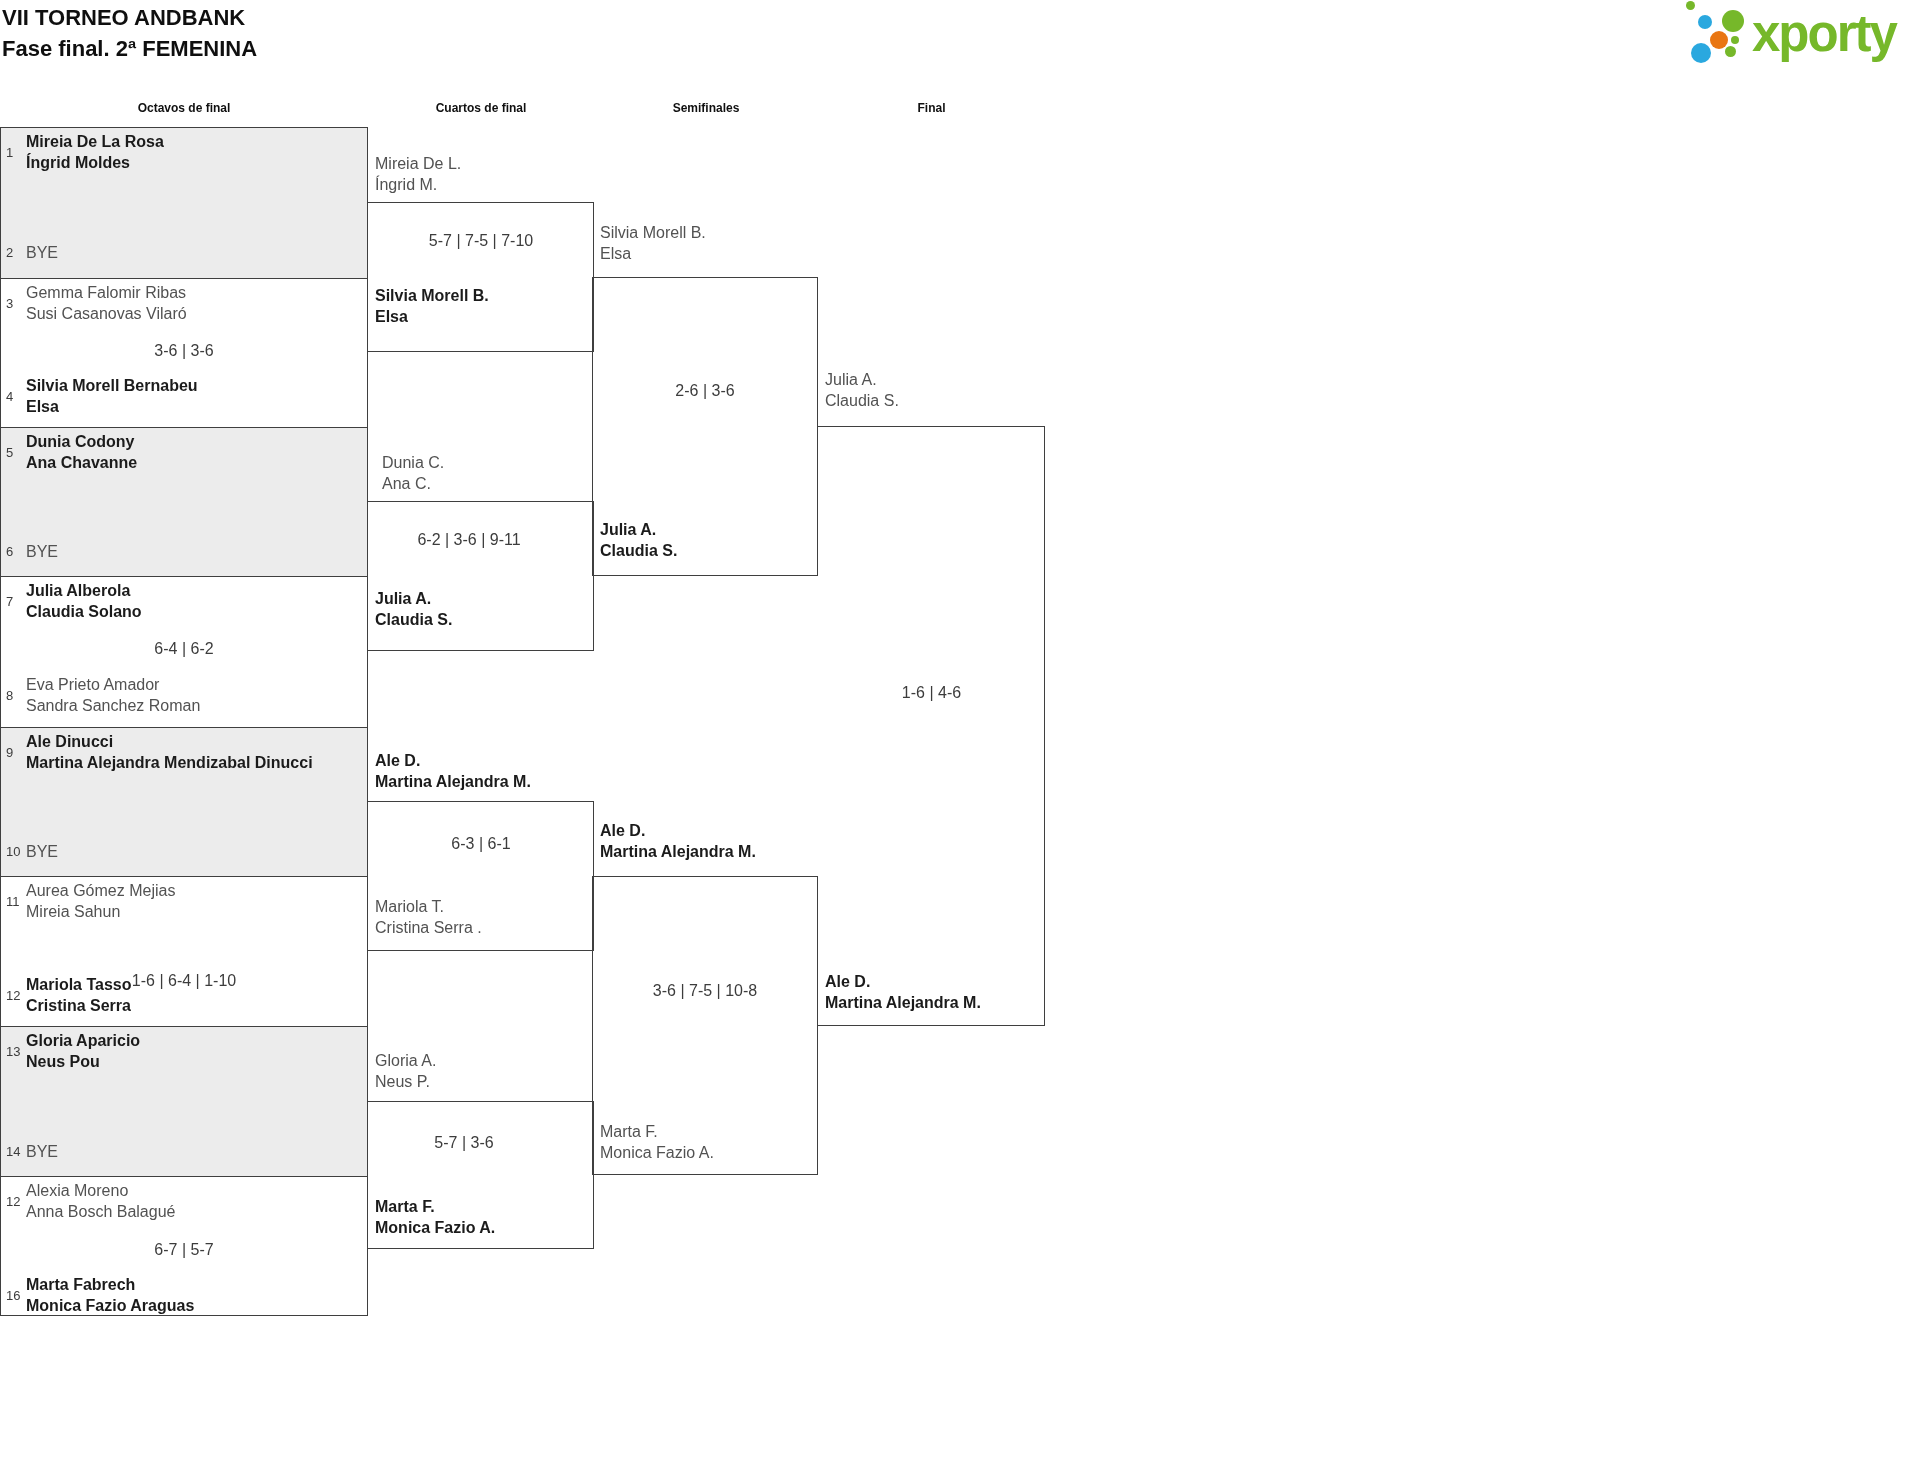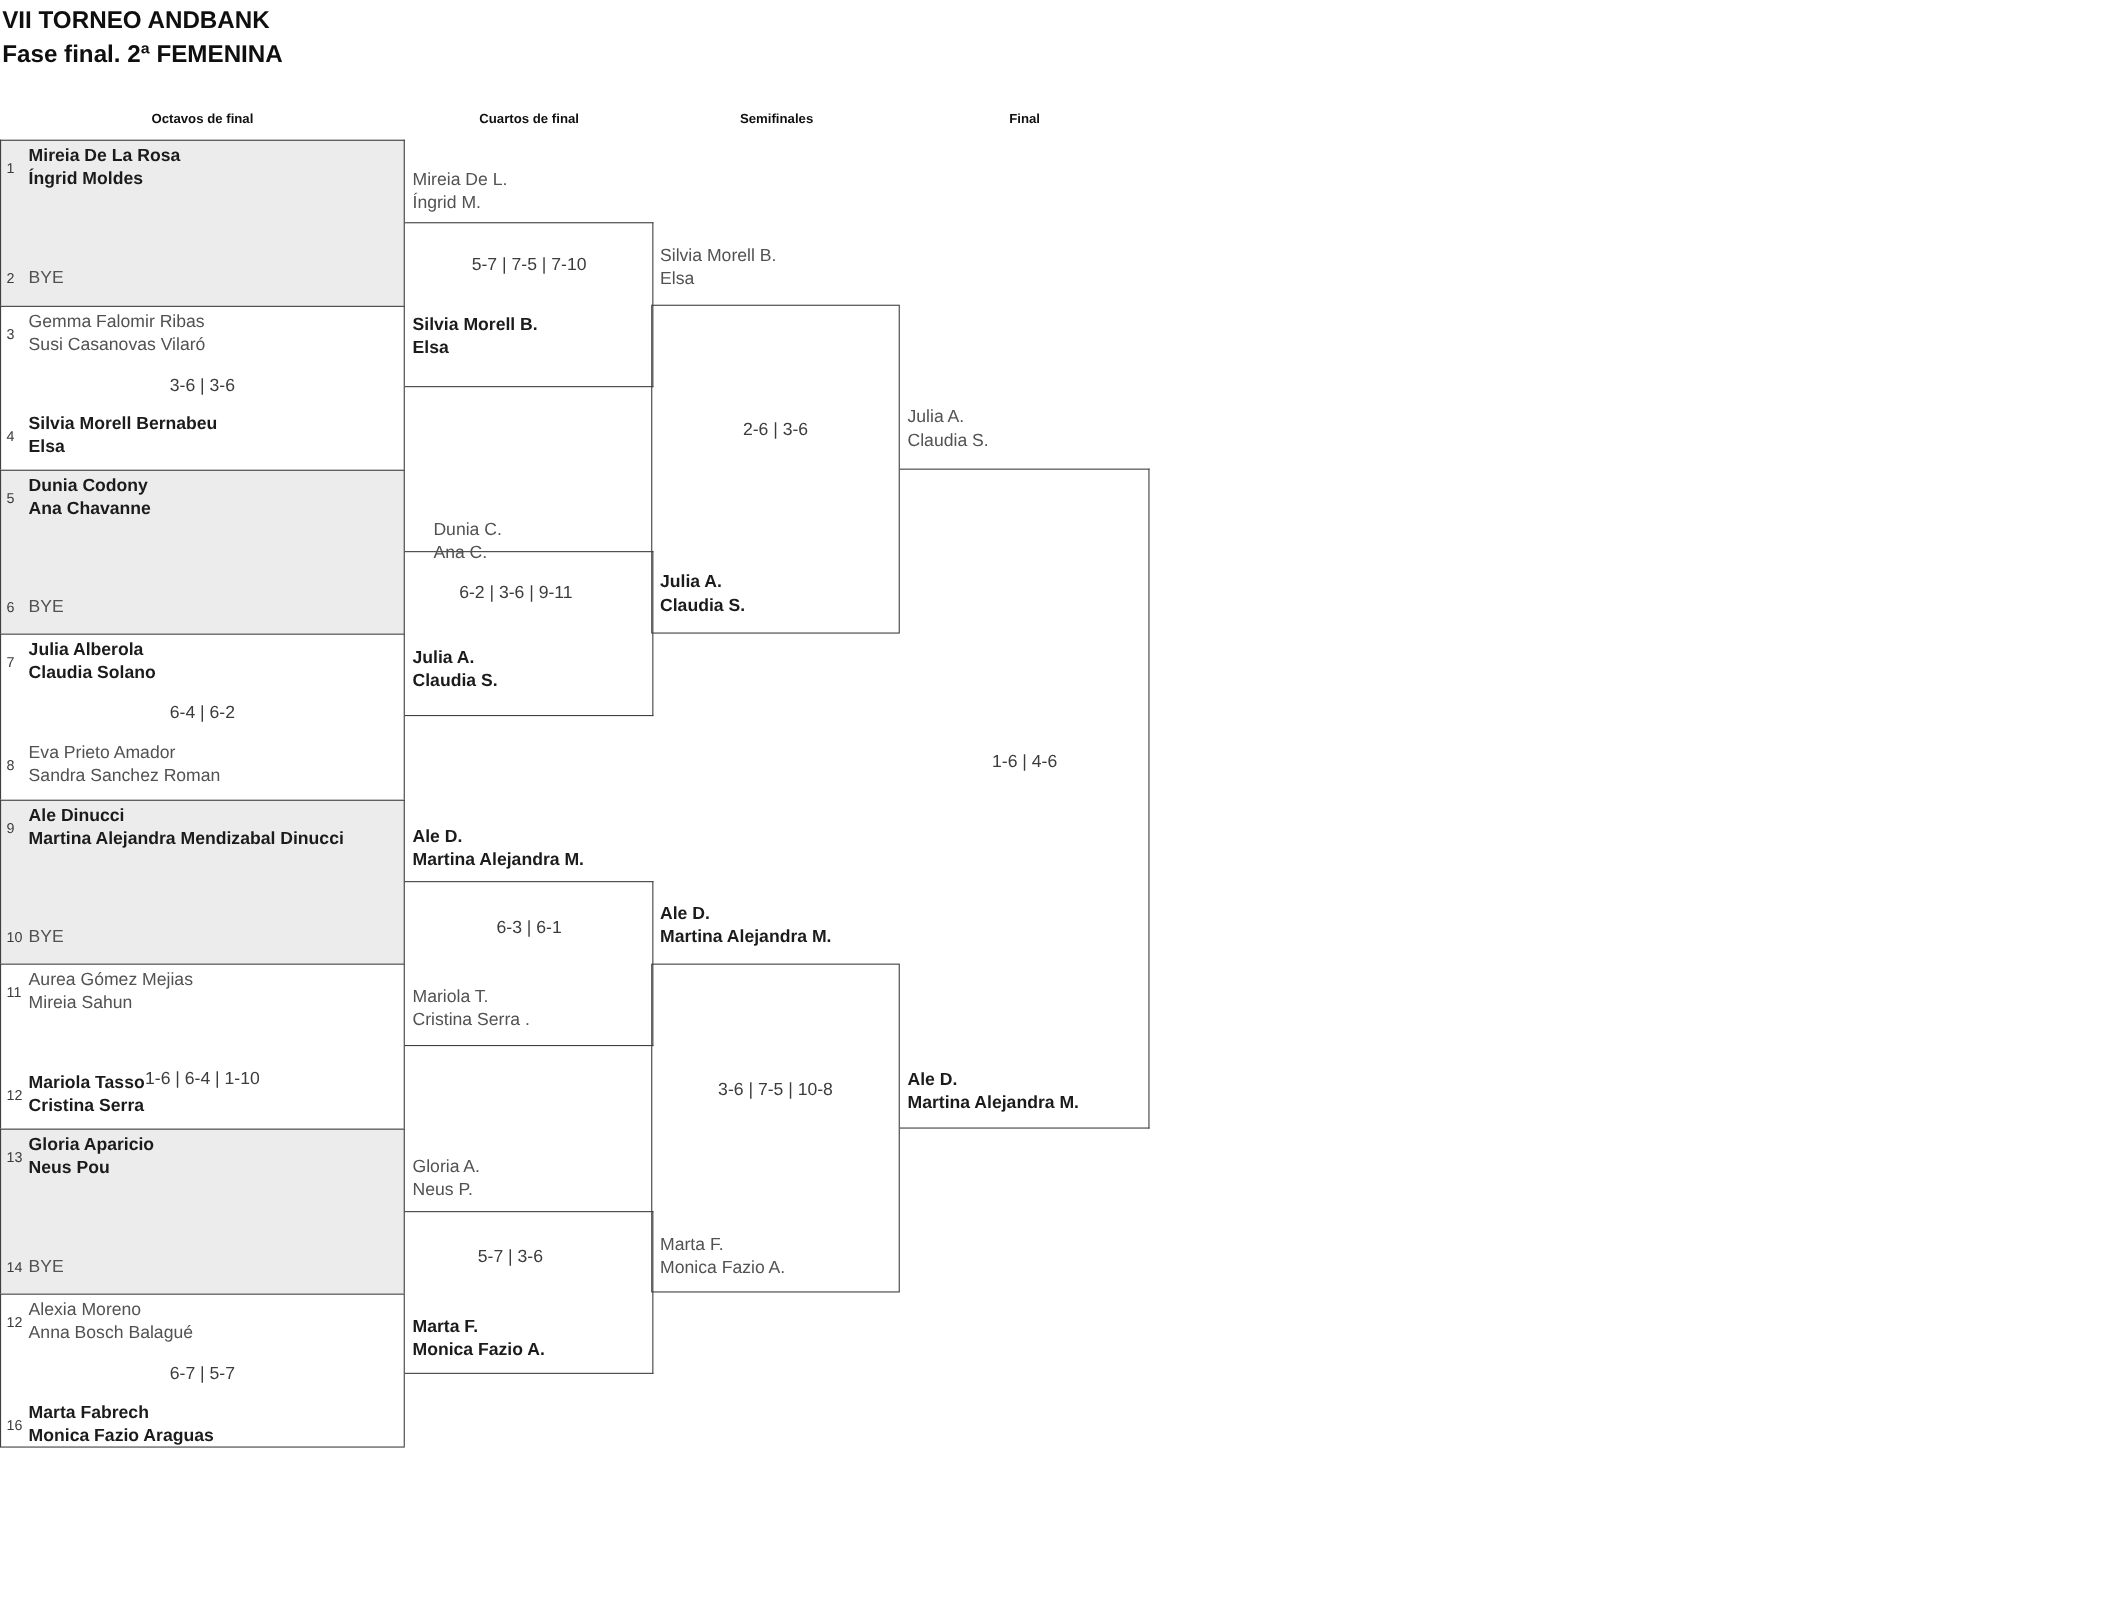--- a/index.html
+++ b/index.html
@@ -27,20 +27,30 @@
 </head>
 <body>
 
 <div class="stage">
 
   <div class="title">
     <div>VII TORNEO ANDBANK</div>
     <div>Fase final. 2ª FEMENINA</div>
   </div>
 
+  <div class="logo">
+    <span class="dot" style="left:6px;top:1px;width:9px;height:9px;background:#76b82a;"></span>
+    <span class="dot" style="left:42px;top:10px;width:22px;height:22px;background:#76b82a;"></span>
+    <span class="dot" style="left:18px;top:15px;width:14px;height:14px;background:#2aa8df;"></span>
+    <span class="dot" style="left:30px;top:31px;width:18px;height:18px;background:#e97612;"></span>
+    <span class="dot" style="left:51px;top:36px;width:8px;height:8px;background:#76b82a;"></span>
+    <span class="dot" style="left:11px;top:43px;width:20px;height:20px;background:#2aa8df;"></span>
+    <span class="dot" style="left:45px;top:46px;width:11px;height:11px;background:#76b82a;"></span>
+    <span class="wordmark">xporty</span>
+  </div>
 
   <div class="hdr" style="left:0;width:368px;">Octavos de final</div>
   <div class="hdr" style="left:368px;width:226px;">Cuartos de final</div>
   <div class="hdr" style="left:594px;width:224px;">Semifinales</div>
   <div class="hdr" style="left:818px;width:227px;">Final</div>
 
   <div class="box b bt bl br gray" style="left:0;top:127px;width:368px;height:151px;"></div>
   <div class="box b bt bl br" style="left:0;top:278px;width:368px;height:149px;"></div>
   <div class="box b bt bl br gray" style="left:0;top:427px;width:368px;height:149px;"></div>
   <div class="box b bt bl br" style="left:0;top:576px;width:368px;height:151px;"></div>
@@ -186,21 +196,21 @@
       </div>
   </div>
   <div class="score" style="left:368px;top:230px;width:226px;">5-7 | 7-5 | 7-10</div>
   <div class="entry win" style="left:375px;top:285px;">
     <div class="names">
         <div>Silvia Morell B.</div>
         <div>Elsa</div>
       </div>
   </div>
 
-  <div class="entry" style="left:394px;top:452px;margin-top:19px;">
+  <div class="entry" style="left:382px;top:452px;">
     <div class="names">
         <div>Dunia C.</div>
         <div>Ana C.</div>
       </div>
   </div>
   <div class="score" style="left:368px;top:529px;width:202px;">6-2 | 3-6 | 9-11</div>
   <div class="entry win" style="left:375px;top:588px;">
     <div class="names">
         <div>Julia A.</div>
         <div>Claudia S.</div>

